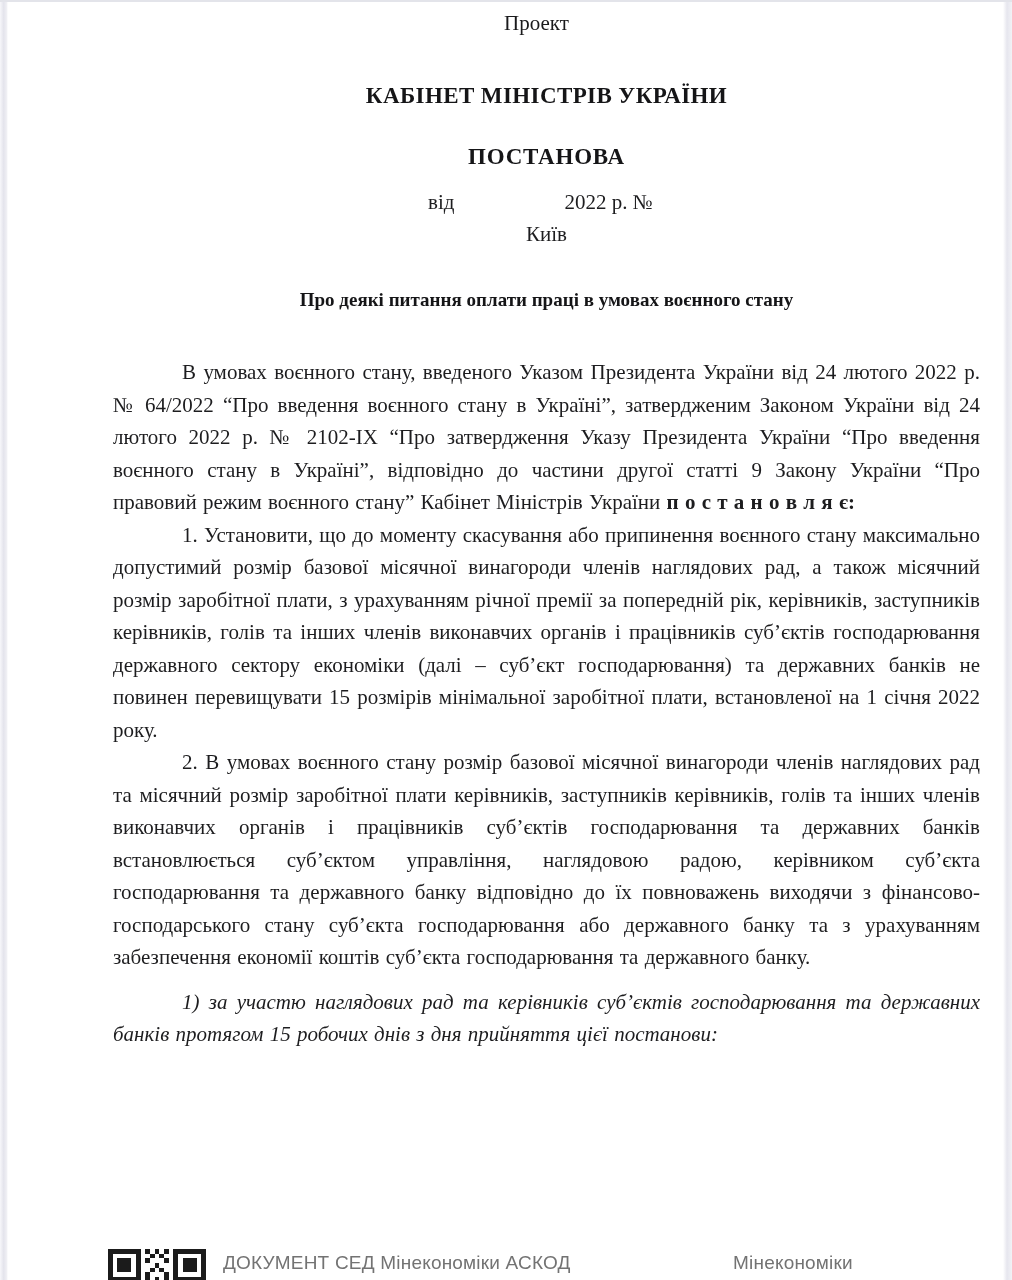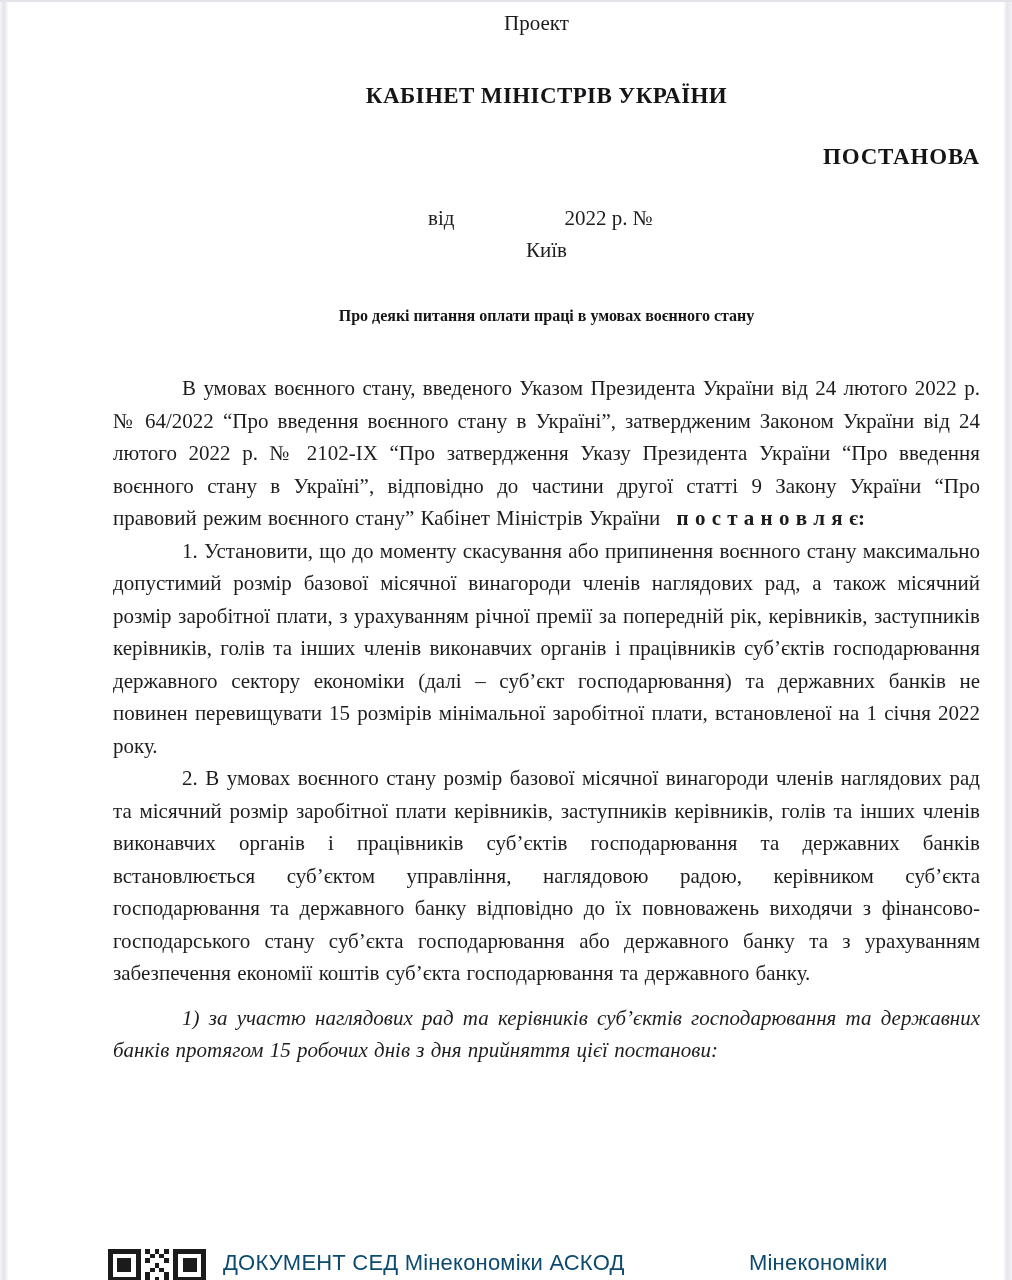--- a/index.html
+++ b/index.html
@@ -27,55 +27,55 @@
   .proekt {
     margin-top:7px; text-align:center; padding-right:20px;
     font-size:21px; line-height:32.5px; color:#1a1a1c;
   }
   .org {
     margin-top:40px; font-size:23px; line-height:32.5px;
     font-weight:bold; letter-spacing:0.4px; color:#151517;
   }
   .doctype {
     margin-top:29px; font-size:23px; line-height:32.5px;
-    font-weight:bold; letter-spacing:0.8px; color:#151517;text-align:right;
+    font-weight:bold; letter-spacing:0.8px; color:#151517;
   }
   .dateline {
-    margin-top:28px; font-size:21px; line-height:32.5px;
+    margin-top:12px; font-size:21px; line-height:32.5px;
     padding-left:315px; white-space:nowrap;
   }
   .dateline .datevalue { margin-left:110px; }
   .city {
     font-size:21px; line-height:32.5px;
   }
   .title {
-    margin-top:33px; font-size:16px; line-height:32.5px;
+    margin-top:33px; font-size:19px; line-height:32.5px;
     font-weight:bold; color:#151517;
   }
   .body-p {
     margin:0; font-size:21px; line-height:32.5px;
     text-align:justify; text-indent:69px;
     word-spacing:1px;
   }
   .body-p.first { margin-top:40px; }
   .body-p.subitem { margin-top:12px;font-style:italic; }
-  .decree-word { font-weight:bold; white-space:nowrap;margin-left:10px; }
+  .decree-word { font-weight:bold; white-space:nowrap; }
 
   .footer {
     position:absolute; left:108px; top:1247px; right:0; height:110px;
     z-index:2;
   }
   .qr { position:absolute; left:0; top:2px; width:98px; height:98px; }
   .footer-label {
     position:absolute; top:6px; left:115px;
     font-family:"Liberation Sans", sans-serif;
-    font-size:22px; line-height:20px; color:#0c4a6e;
+    font-size:19px; line-height:20px; color:#737373;
     letter-spacing:0.2px; white-space:nowrap;
   }
-  .footer-label.ministry { left:641px; }
+  .footer-label.ministry { left:625px; }
 </style>
 </head>
 <body>
 
 <div class="edge edge-left"></div>
 <div class="edge edge-right"></div>
 <div class="edge edge-top"></div>
 
 <div class="column">
 

